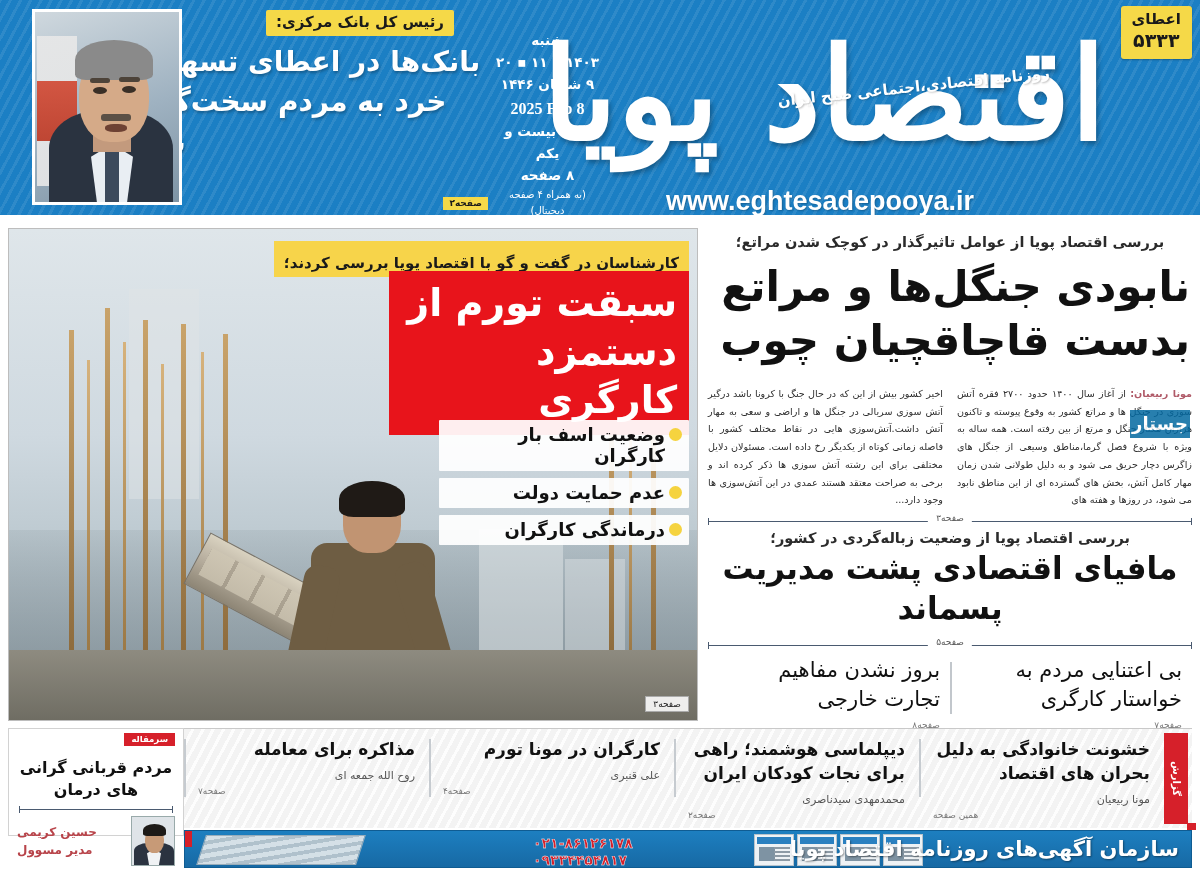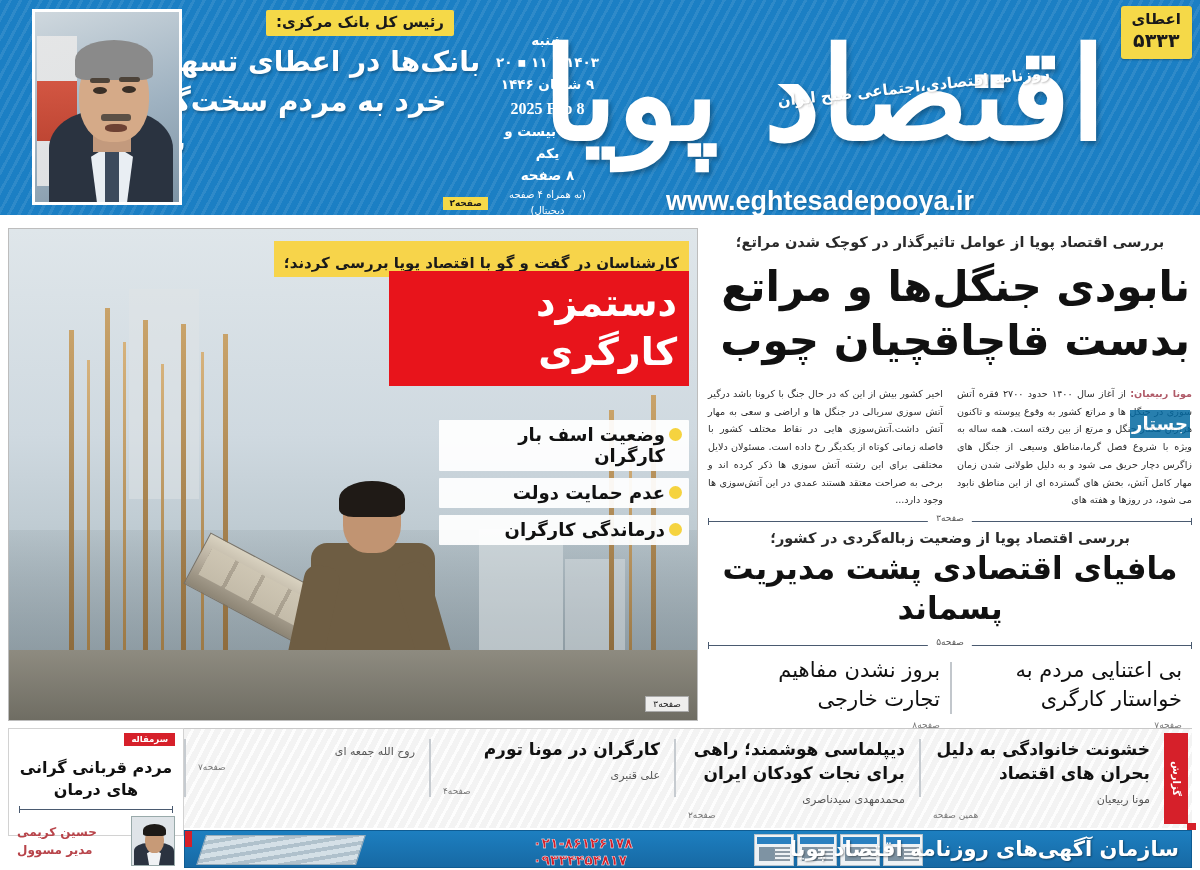--- a/index.html
+++ b/index.html
@@ -389,20 +389,21 @@
         <div class="w-legs"></div>
 
         <div class="w-head"></div>
         <div class="w-hair"></div>
       </div>
       <div class="ph-slab"></div>
     </div>
 
     <div class="feature-kicker">کارشناسان در گفت و گو با اقتصاد پویا بررسی کردند؛</div>
     <div class="feature-head">
+      <div>سبقت تورم از</div>
       <div>دستمزد کارگری</div>
     </div>
 
     <div class="bullets">
       <div class="bullet">
         <span class="dot"></span>
         <span class="txt">وضعیت اسف بار کارگران</span>
       </div>
       <div class="bullet">
         <span class="dot"></span>
@@ -471,20 +472,21 @@
       <div class="bs-page">صفحه۲</div>
     </div>
 
     <div class="bs-item">
       <div class="bs-title">کارگران در مونا تورم</div>
       <div class="bs-author">علی قنبری</div>
       <div class="bs-page">صفحه۴</div>
     </div>
 
     <div class="bs-item">
+      <div class="bs-title">مذاکره برای معامله</div>
       <div class="bs-author">روح الله جمعه ای</div>
       <div class="bs-page">صفحه۷</div>
     </div>
 
     <div class="bs-item last" style="flex:0 0 176px;"></div>
   </div>
 
   <div class="editorial">
     <div class="ed-tag">سرمقاله</div>
     <div class="ed-title">مردم قربانی گرانی های درمان</div>

